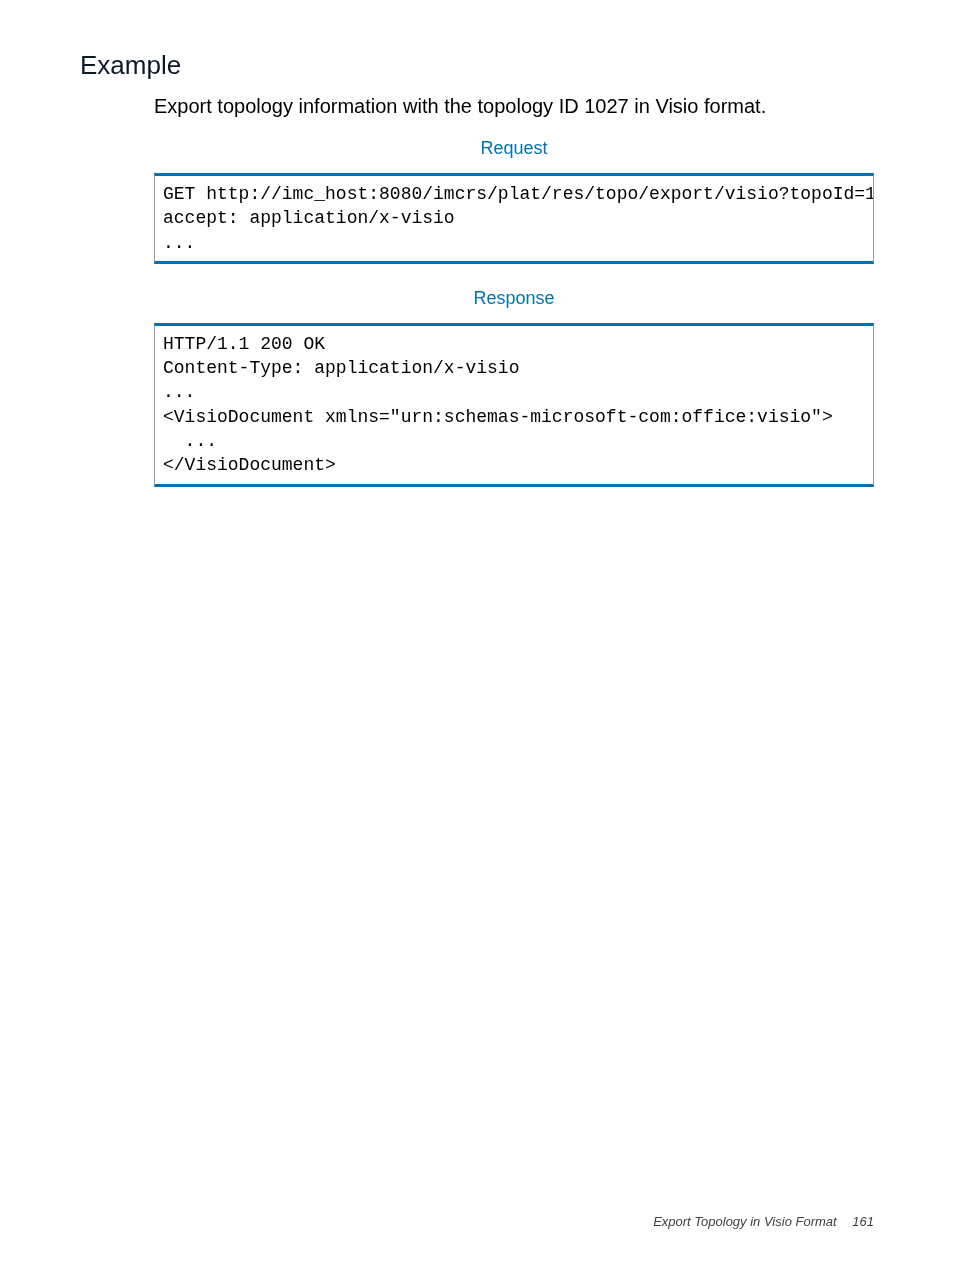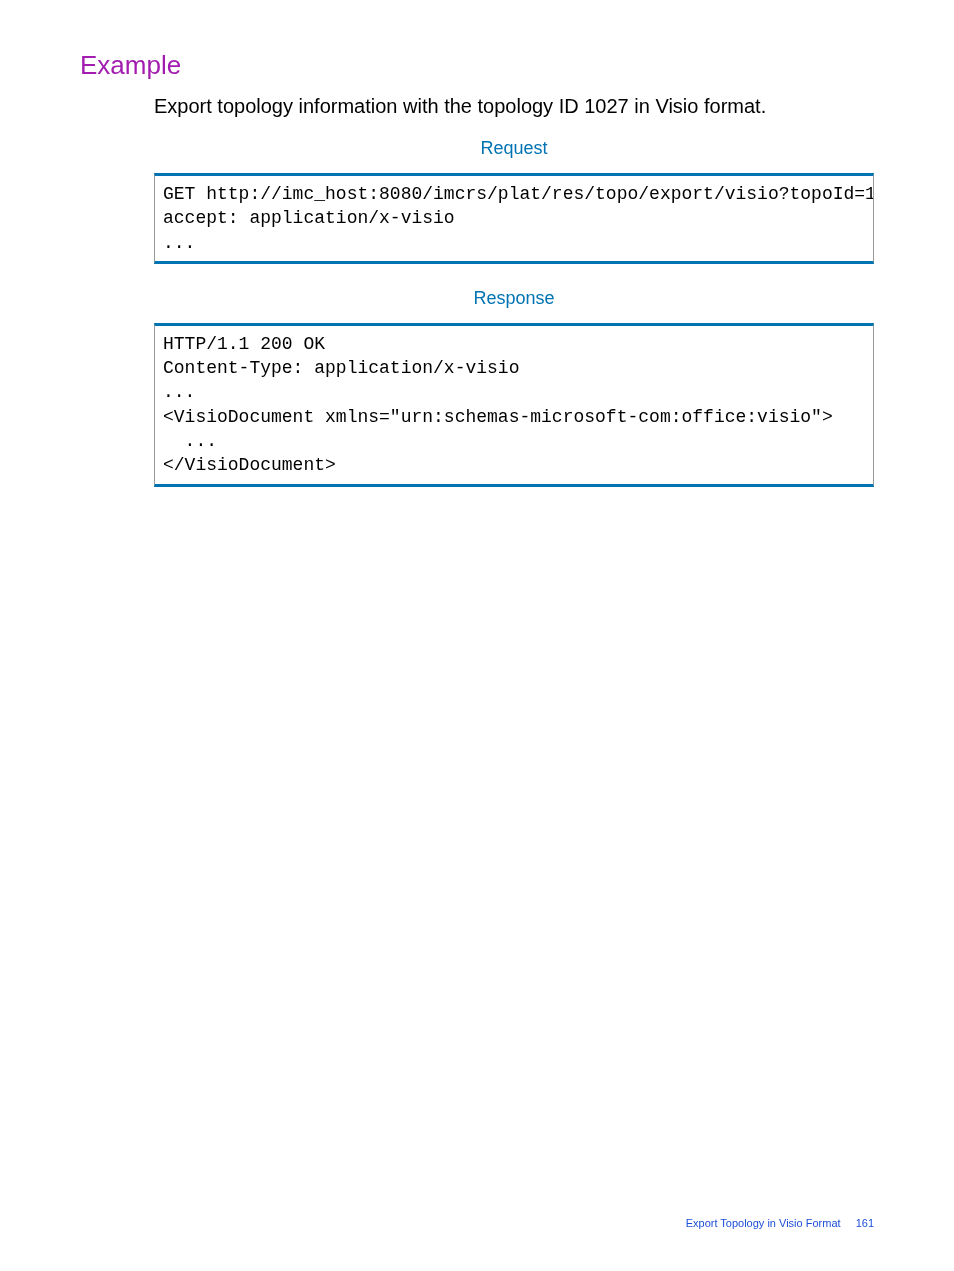--- a/index.html
+++ b/index.html
@@ -9,21 +9,21 @@
     }
     body {
       width: 954px;
       height: 1271px;
       font-family: Arial, Helvetica, sans-serif;
       background: #ffffff;
       position: relative;
       padding: 50px 80px 60px 80px;
     }
     .heading-1 {
-      color: #a21caf;
+      color: #0f172a;
       font-size: 26px;
       font-weight: 400;
       margin-bottom: 14px;
       margin-left: 0;
     }
     .content-indent {
       margin-left: 74px;
     }
     .description {
       color: #000;
@@ -49,22 +49,23 @@
       line-height: 1.35;
       color: #000;
       white-space: pre;
       margin-bottom: 24px;
       overflow: hidden;
     }
     .footer {
       position: absolute;
       bottom: 42px;
       right: 80px;
-      font-size: 11px;
-      color: #1d4ed8;
+      font-size: 13px;
+      color: #404040;
+      font-style: italic;
     }
     .footer-page {
       margin-left: 12px;
     }
   </style>
 </head>
 <body>
 
 <h2 class="heading-1">Example</h2>
 

